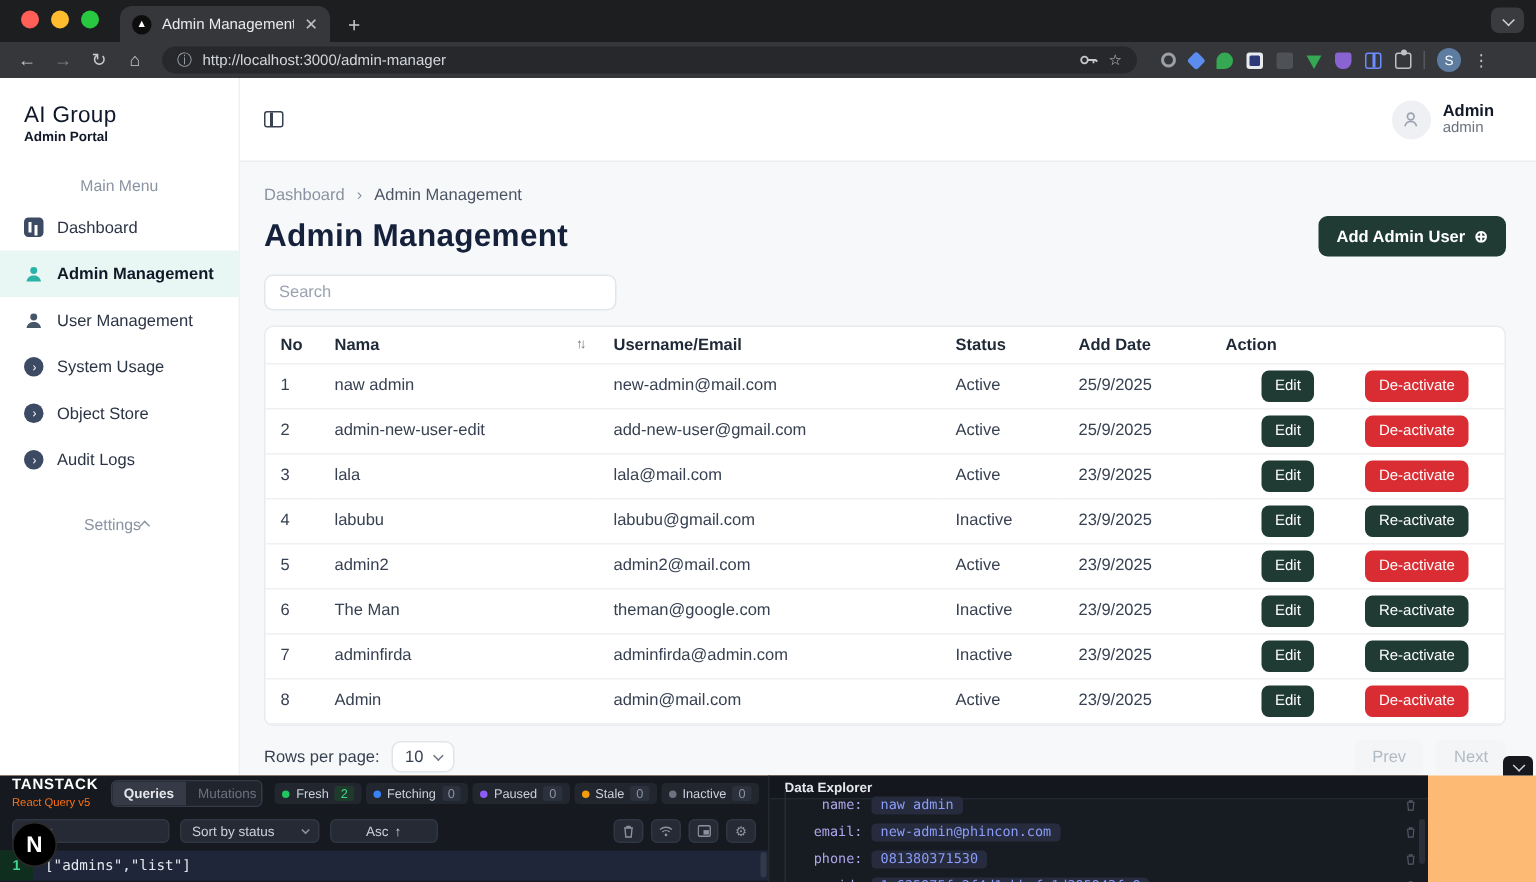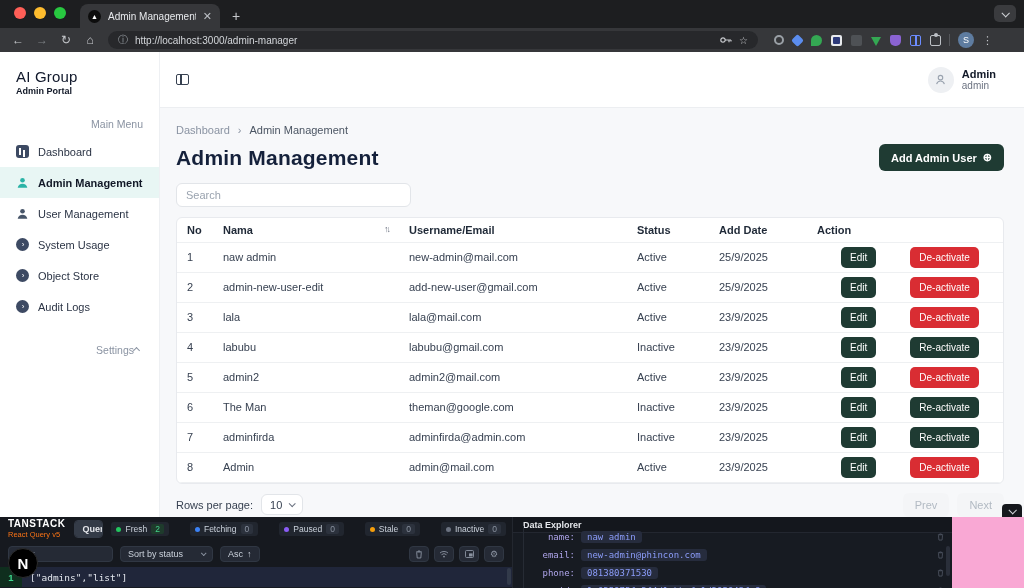--- a/index.html
+++ b/index.html
@@ -43,21 +43,21 @@
   .divider-v { width:1px; height:12px; background:#55575b; margin:0 4px; }
   .chrome-avatar { width:16px; height:16px; border-radius:50%; background:#5e7ca0; color:#fff; font-size:9px; display:flex; align-items:center; justify-content:center; }
   .kebab { color:#c6c8cc; font-size:11px; padding:0 4px; letter-spacing:1px;}
 
   
   .app { display:flex; height:465px; background:#f7f8fa; }
   .sidebar { width:160px; background:#ffffff; border-right:1px solid #eef0f3; padding:16px 0 0 0; flex:none; }
   .brand { padding:0 16px; }
   .brand-name { font-size:15px; font-weight:400; color:#0f172a; letter-spacing:.2px; }
   .brand-sub { font-size:9px; font-weight:700; color:#111827; margin-top:1px; }
-  .menu-label { font-size:10.5px; color:#8a93a2; padding:0 16px; margin-top:22px; display:flex; justify-content:flex-end; align-items:center;}
+  .menu-label { font-size:10.5px; color:#8a93a2; padding:0 16px; margin-top:22px; display:flex; justify-content:center; align-items:center;}
   .menu { margin-top:6px; }
   .menu-item { display:flex; align-items:center; gap:9px; padding:9px 16px; font-size:11px; color:#2b3445; cursor:pointer; }
   .menu-item.active { background:#e8f6f4; font-weight:700; color:#111827; }
   .mi-ic { width:13px; height:13px; flex:none; display:flex; align-items:center; justify-content:center; }
   .ic-dashboard { background:#3d4a63; border-radius:3px; position:relative; }
   .ic-dashboard::after{content:"";position:absolute;left:3px;top:3px;width:2px;height:7px;background:#fff;box-shadow:4px 2px 0 0 #fff;}
   .ic-circle { background:#3d4a63; border-radius:50%; color:#fff; font-size:8px; line-height:1; }
   .ic-circle::after { content:"›"; margin-left:1px; }
   svg.person { width:13px; height:13px; }
   .sets-chevron { width:5px; height:5px; border-right:1.5px solid #8a93a2; border-bottom:1.5px solid #8a93a2; transform:rotate(-135deg); margin-right:4px;}
@@ -93,39 +93,39 @@
   .btn-green-dark { background:#1f3b33; }
 
   .pager-row { display:flex; align-items:center; justify-content:space-between; margin-top:9px; }
   .rpp { display:flex; align-items:center; gap:8px; font-size:11px; color:#374151; }
   .rpp-select { border:1px solid #e2e5e9; border-radius:6px; background:#fff; height:21px; padding:0 8px; font-size:11px; color:#374151; display:flex; align-items:center; gap:7px; cursor:pointer;}
   .rpp-select .chev { border-color:#6b7280; width:5px; height:5px;}
   .pager-btns { display:flex; gap:8px; }
   .btn-pager { background:#f4f5f7; color:#b2bac3; border:none; border-radius:6px; font-size:11px; padding:6px 12px; cursor:pointer; }
 
   
-  .devtools { position:absolute; left:0; bottom:0; width:1024px; height:71px; display:flex; background:#f9a8d4; color:#cbd2dc; }
+  .devtools { position:absolute; left:0; bottom:0; width:1024px; height:71px; display:flex; background:#fdba74; color:#cbd2dc; }
   .dt-left { width:512px; flex:none; display:flex; flex-direction:column; position:relative; background:#16191f;}
   .dt-row1 { height:24px; display:flex; align-items:center; gap:8px; padding:0 6px 0 8px; }
   .dt-logo-name { font-size:10px; font-weight:800; color:#fff; letter-spacing:.5px; line-height:1.05;}
   .dt-logo-sub { font-size:7.5px; font-weight:400; color:#f97316; }
   .dt-tabs { display:flex; border:1px solid #343b47; border-radius:4px; overflow:hidden; font-size:9px; }
   .dt-tab { padding:3px 8px; color:#6b7280; background:#20242c; cursor:pointer; }
   .dt-tab.active { color:#e5e7eb; background:#343b47; font-weight:700; }
-  .dt-badges { display:flex; gap:21px; margin-left:auto;justify-content:center; }
+  .dt-badges { display:flex; gap:3px; margin-left:auto;justify-content:center; }
   .badge { display:flex; align-items:center; gap:4px; background:#21262f; border-radius:3px; padding:2px 5px; font-size:8.5px; color:#cbd2dc; }
   .badge .dot { width:5px; height:5px; border-radius:50%; }
   .badge .cnt { background:#2c323d; border-radius:2px; padding:0 4px; color:#8b93a1; font-size:8.5px; }
   .badge .cnt.green { background:#1e3b2c; color:#43d18a; }
   .dt-row2 { height:26px; display:flex; align-items:center; gap:7px; padding:0 8px; }
   .dt-filter { width:105px; height:16px; background:#252a35; border:1px solid #303743; border-radius:4px; color:#cbd2dc; font-size:9px; padding:0 6px; font-family:"Liberation Sans",sans-serif;}
   .dt-filter::placeholder{color:#6b7280;}
   .dt-select { height:16px; background:#252a35; border:1px solid #303743; border-radius:4px; font-size:9px; color:#cbd2dc; display:flex; align-items:center; gap:18px; padding:0 7px; cursor:pointer;}
   .dt-select .chev { border-color:#8b93a1; width:4px; height:4px; }
-  .dt-asc { height:16px; background:#252a35; border:1px solid #303743; border-radius:4px; font-size:9px; color:#cbd2dc; display:flex; align-items:center; gap:4px; padding:0 7px; cursor:pointer;}
+  .dt-asc { height:16px; background:#252a35; border:1px solid #303743; border-radius:4px; font-size:9px; color:#cbd2dc; display:flex; align-items:center; gap:4px; padding:0 23px; cursor:pointer;}
   .dt-tools { margin-left:auto; display:flex; gap:5px; }
   .dt-toolbtn { width:20px; height:16px; background:#252a35; border:1px solid #303743; border-radius:4px; display:flex; align-items:center; justify-content:center; color:#8b93a1; font-size:9px; cursor:pointer;}
   .dt-querylist { flex:1; background:#161a22; position:relative;}
   .dt-query { display:flex; align-items:stretch; height:20px; background:#20263a; }
   .q-index { width:22px; background:#0f2e1e; color:#3fd68f; font-size:9.5px; display:flex; align-items:center; justify-content:center; font-weight:700; flex:none;}
   .q-key { font-family:"DejaVu Sans Mono", monospace; font-size:9.5px; color:#e3e7ee; display:flex; align-items:center; padding-left:8px; }
   .q-scroll { position:absolute; right:1px; top:1px; width:4px; height:17px; background:#323a4a; border-radius:2px;}
   .nextjs-badge { position:absolute; left:8px; top:31px; width:30px; height:30px; border-radius:50%; background:#000; border:1px solid #2b2b2b; color:#fff; display:flex; align-items:center; justify-content:center; font-size:15px; font-weight:700; z-index:5; }
   .dt-right { width:440px; flex:none; background:#171b22; border-left:1px solid #23272f; display:flex; flex-direction:column; overflow:hidden;}
   .de-header { height:16px; background:#14171d; display:flex; align-items:center; padding:0 10px; font-size:9px; font-weight:700; color:#e5e7eb; flex:none; border-bottom:1px solid #232730;}

